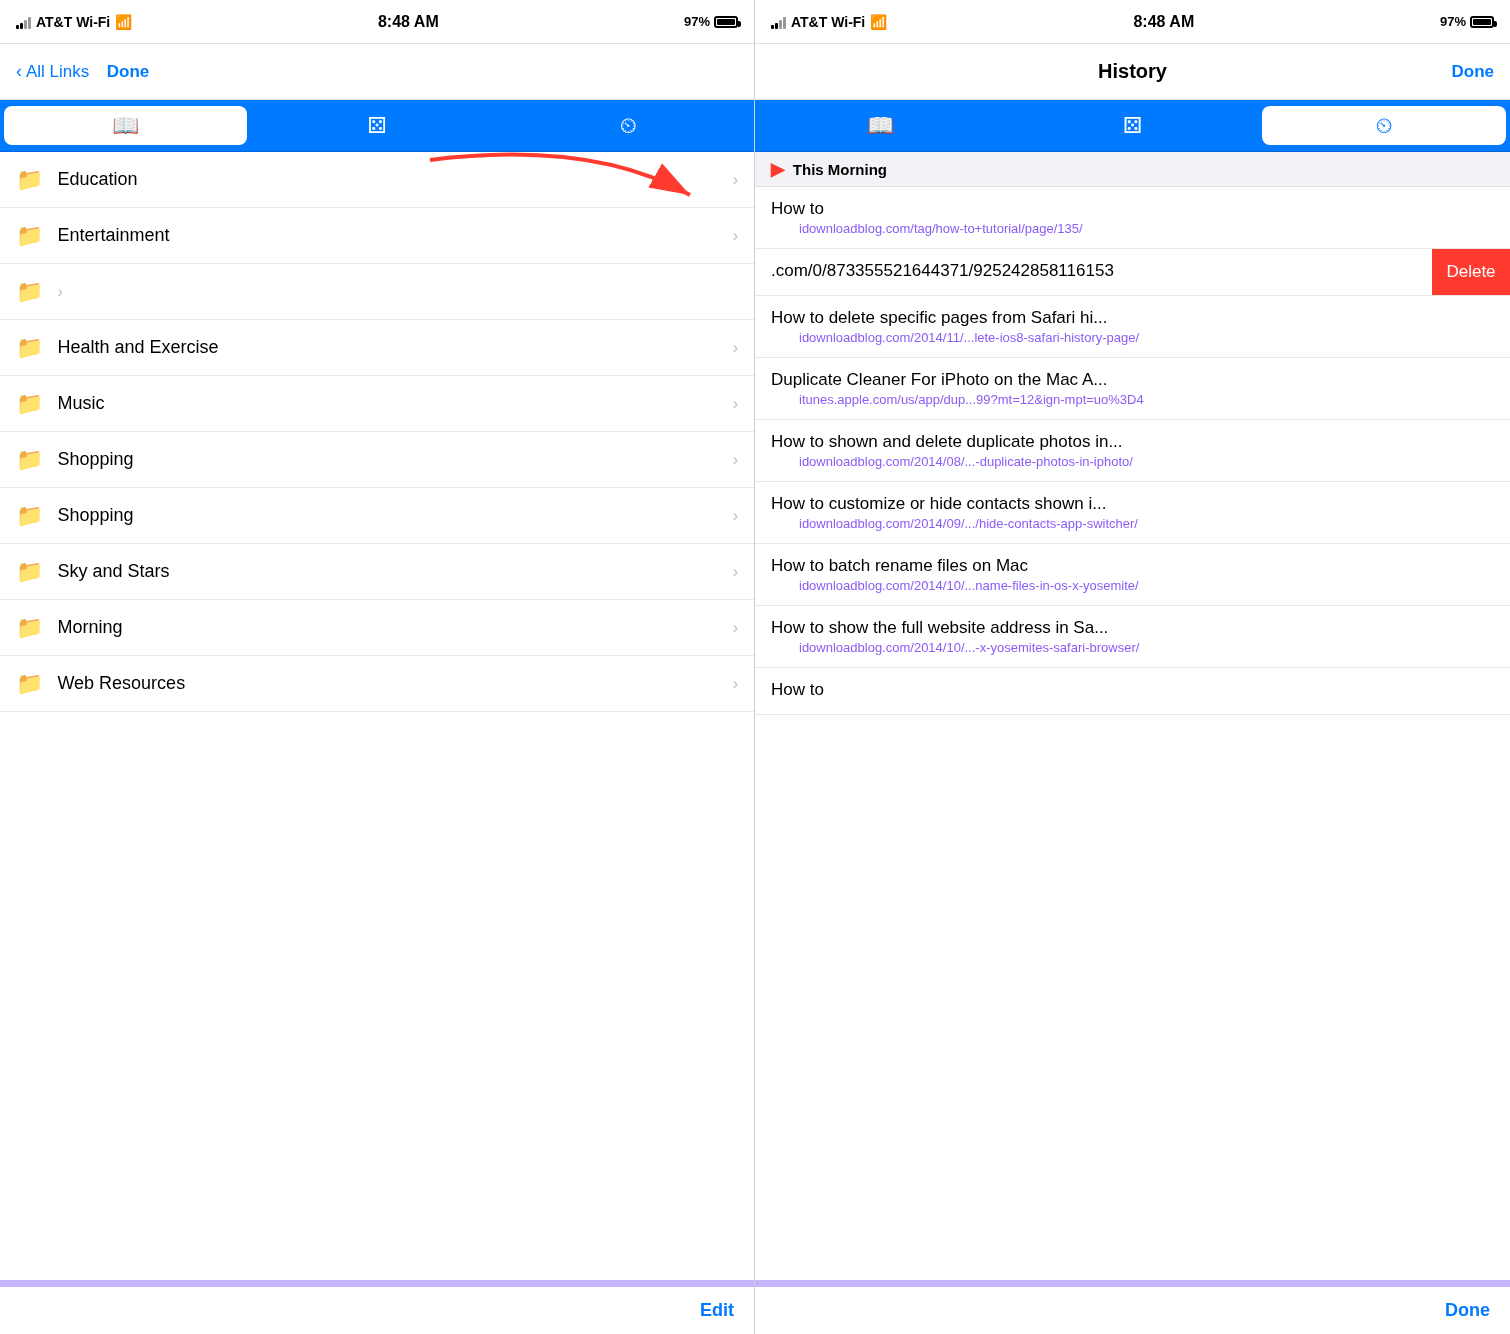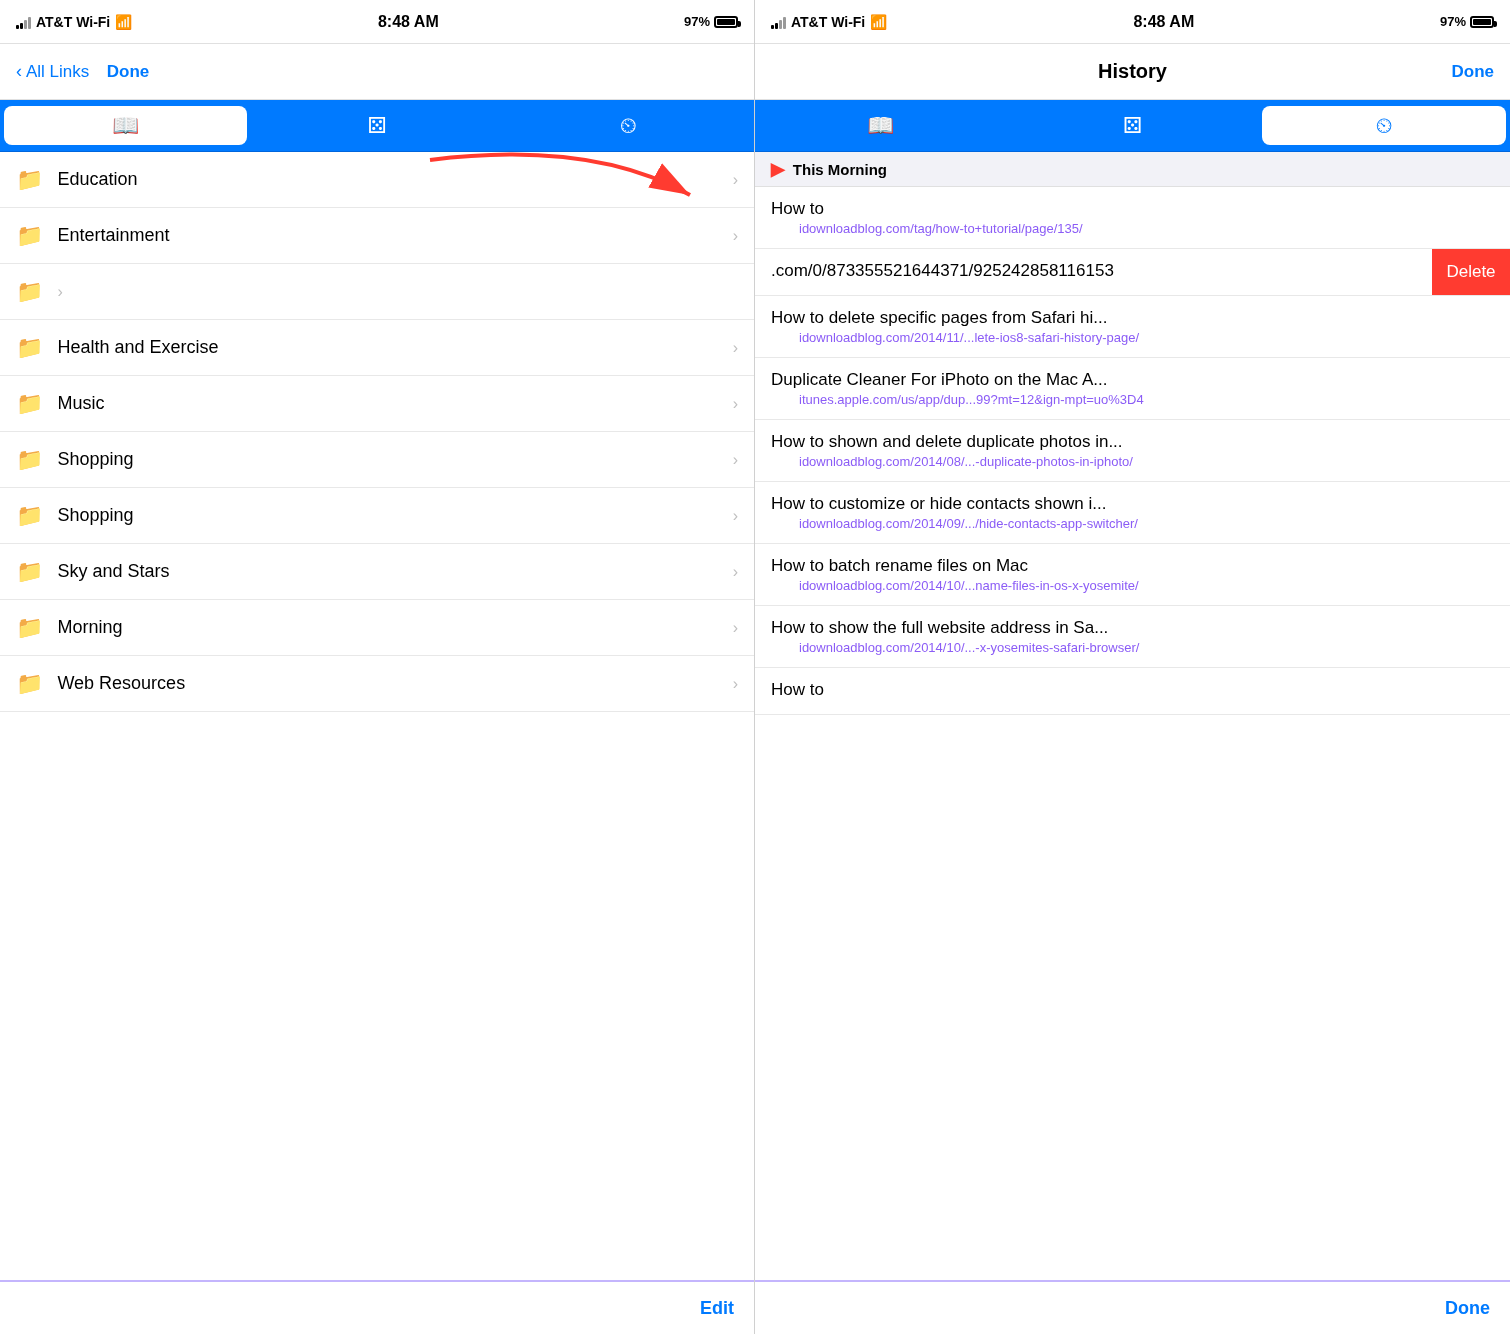--- a/index.html
+++ b/index.html
@@ -158,21 +158,21 @@
       cursor: pointer;
     }
 
     
     .bottom-bar {
       height: 54px;
       display: flex;
       align-items: center;
       justify-content: flex-end;
       padding: 0 20px;
-      border-top: 2px solid #c4b5fd;
+      border-top: 7px solid #c4b5fd;
     }
     .bottom-action {
       color: #007AFF;
       font-size: 18px;
       font-weight: 600;
       cursor: pointer;
     }
 
     
     .history-item-swiped {

